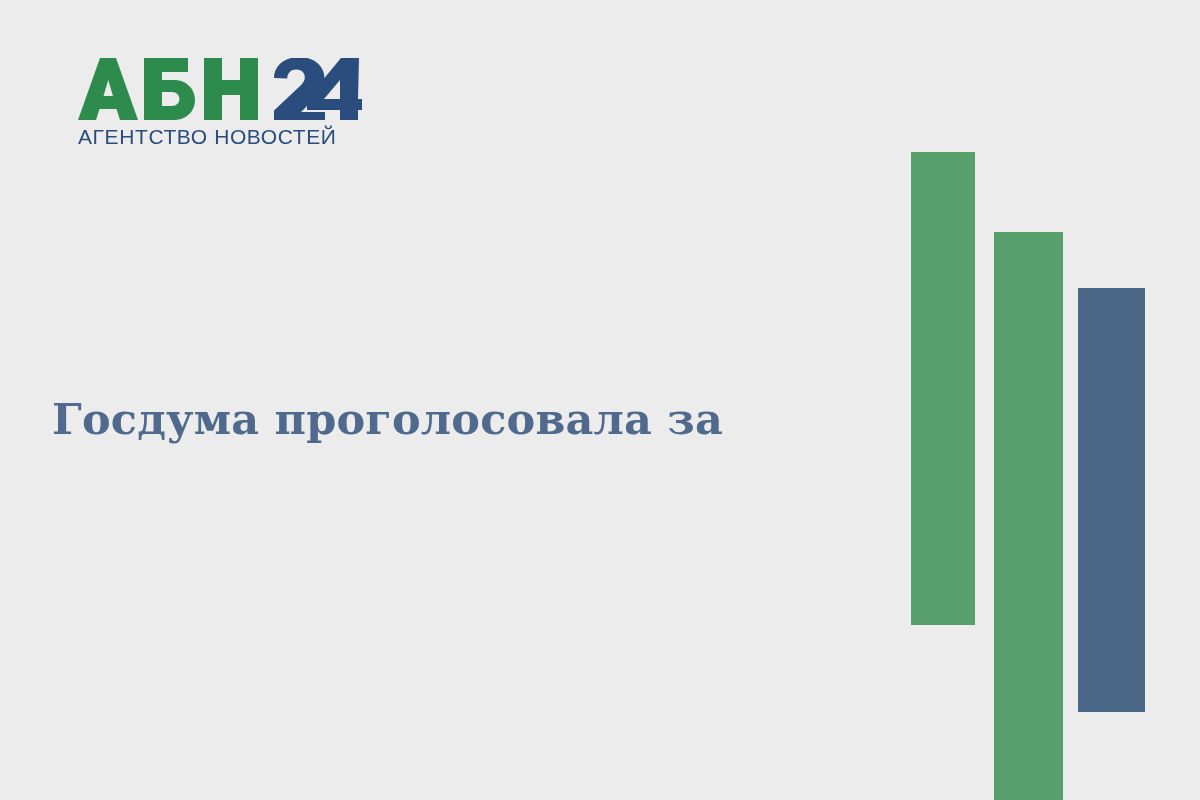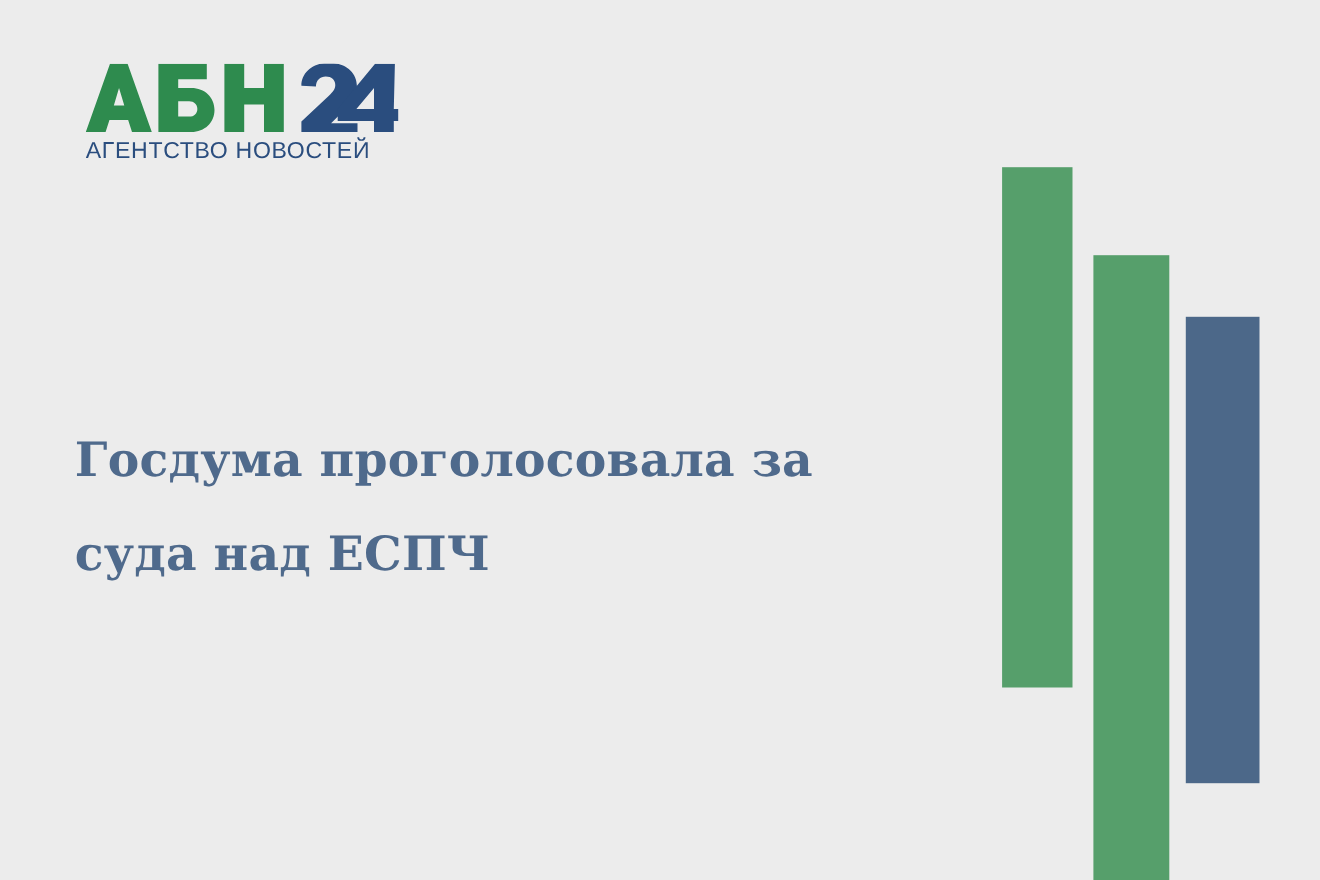--- a/index.html
+++ b/index.html
@@ -67,21 +67,21 @@
   }
   #logo-wordmark {
     display: block;
     margin-top: 4px;
     height: 26px;
   }
 
   
   #headline {
     position: absolute;
-    left: 68px;
+    left: 52px;
     top: 348px;
     width: 810px;
     color: #4f6a8c;
     font-family: "DejaVu Serif", "Liberation Serif", serif;
     font-weight: 700;
     font-size: 43px;
     line-height: 85px;
     letter-spacing: 0.2px;
   }
   .headline-line {
@@ -123,16 +123,15 @@
       </g>
     </svg>
 
     <svg id="logo-wordmark" viewBox="0 0 284 26" width="284" height="26" xmlns="http://www.w3.org/2000/svg">
       <text x="0" y="20" font-family="'Liberation Sans', sans-serif" font-size="21" font-weight="400" letter-spacing="0.6" fill="#2a4d7e">АГЕНТСТВО НОВОСТЕЙ</text>
     </svg>
   </div>
 
   <h1 id="headline" style="color: rgb(79, 106, 140);">
     <span class="headline-line">Госдума проголосовала за</span>
-    <span class="headline-line">суда над ЕСПЧ</span>
   </h1>
 
 </div>
 
 </body></html>

